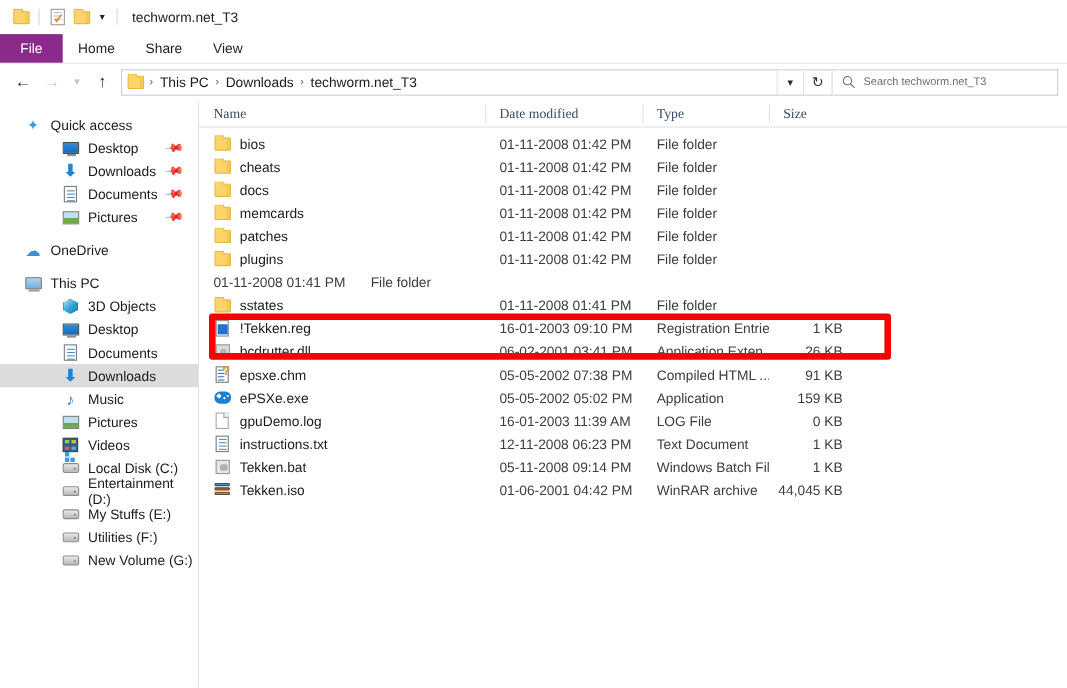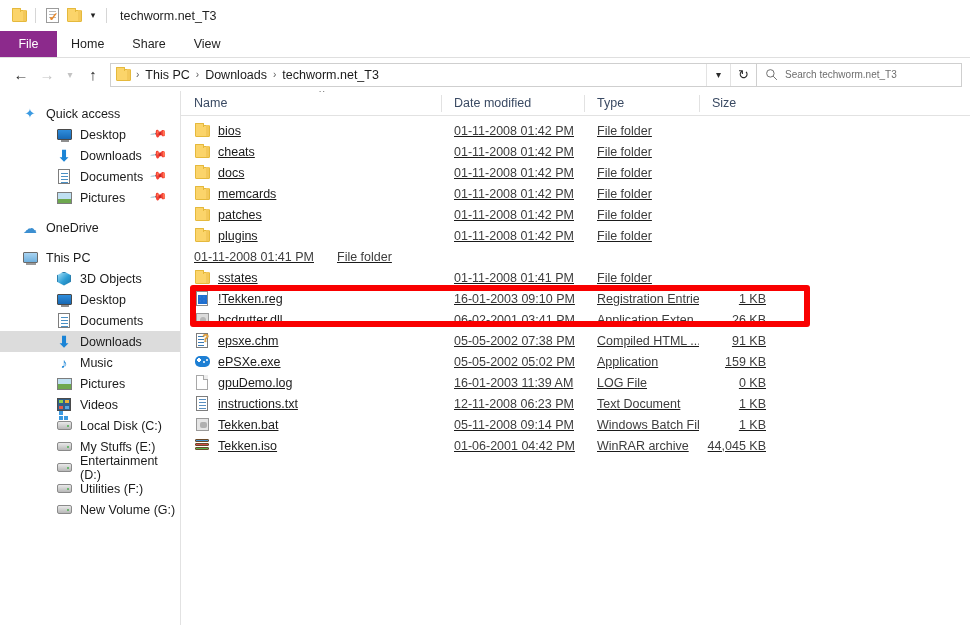--- a/index.html
+++ b/index.html
@@ -247,20 +247,21 @@
 
   
   .filepane { flex:1; position:relative; background:#fff; overflow:hidden; }
   .colhead {
     height: 25px;
     display:flex;
     align-items:center;
     border-bottom: 1px solid #e2e2e2;
     position: relative;
     background:#fff;
+    font-family:Liberation Serif, serif;
   }
   .sortcaret {
     position:absolute; left: 138px; top: -7px;
     color:#555; font-size: 10px;
   }
   .col {
     font-size: 12.5px;
     color:#3a4a63;
     padding-left: 13px;
     position:relative;
@@ -278,21 +279,20 @@
   .col-size { width: 82px; }
 
   .rows { padding-top: 4px; }
   .row {
     height: 21px;
     display:flex;
     align-items:center;
     cursor:default;
     font-size: 12.5px;
     color:#1b1b1b;
-    text-decoration:underline;
   }
   .cell-name { width: 260px; display:flex; align-items:center; gap:8px; padding-left: 13px; }
   .cell-date { width: 143px; padding-left: 13px; color:#3d3d3d; }
   .cell-type { width: 115px; padding-left: 13px; color:#3d3d3d; white-space:nowrap; overflow:hidden; }
   .cell-size { width: 82px; padding-right: 15px; text-align:right; color:#3d3d3d; }
   .fname { white-space:nowrap; }
 
   .ficon { width:16px; height:16px; flex:none; display:flex; align-items:center; justify-content:center; }
 
   
@@ -546,27 +546,27 @@
       <div class="nav-item indent">
         <span class="nav-ico">
             <span class="i-hdd i-hddc"></span>
           </span>
         <span>Local Disk (C:)</span>
       </div>
       <div class="nav-item indent">
         <span class="nav-ico">
             <span class="i-hdd"></span>
           </span>
+        <span>Entertainment (D:)</span>
+      </div>
+      <div class="nav-item indent">
+        <span class="nav-ico">
+            <span class="i-hdd"></span>
+          </span>
         <span>My Stuffs (E:)</span>
-      </div>
-      <div class="nav-item indent">
-        <span class="nav-ico">
-            <span class="i-hdd"></span>
-          </span>
-        <span>Entertainment (D:)</span>
       </div>
       <div class="nav-item indent">
         <span class="nav-ico">
             <span class="i-hdd"></span>
           </span>
         <span>Utilities (F:)</span>
       </div>
       <div class="nav-item indent">
         <span class="nav-ico">
             <span class="i-hdd"></span>

